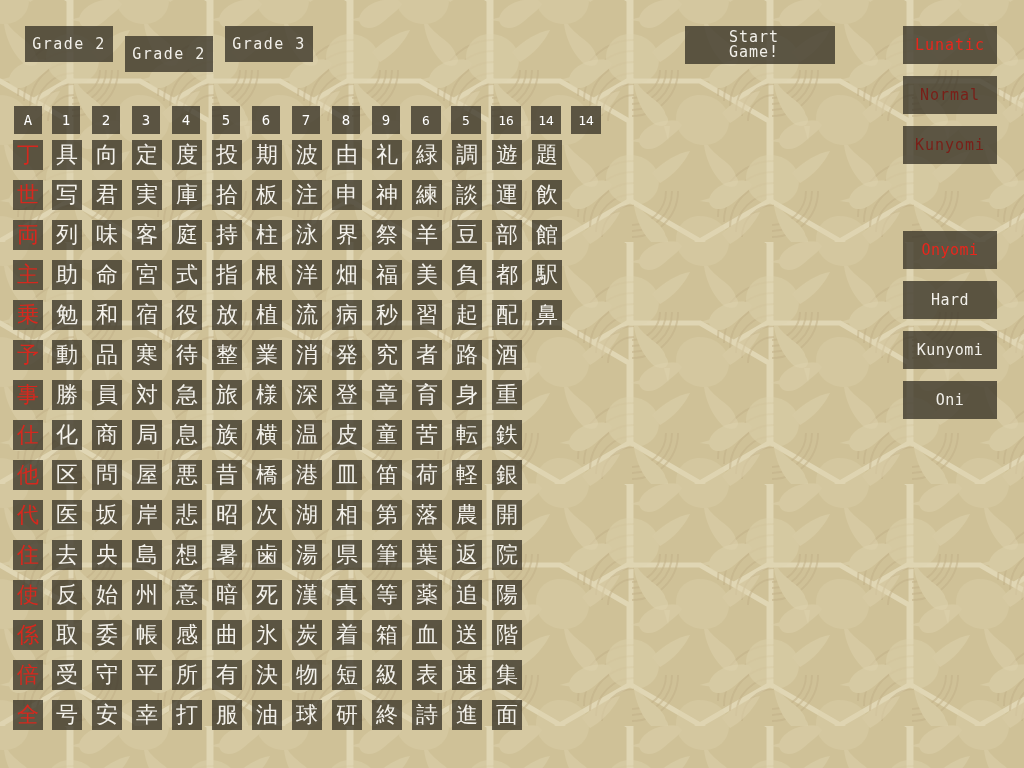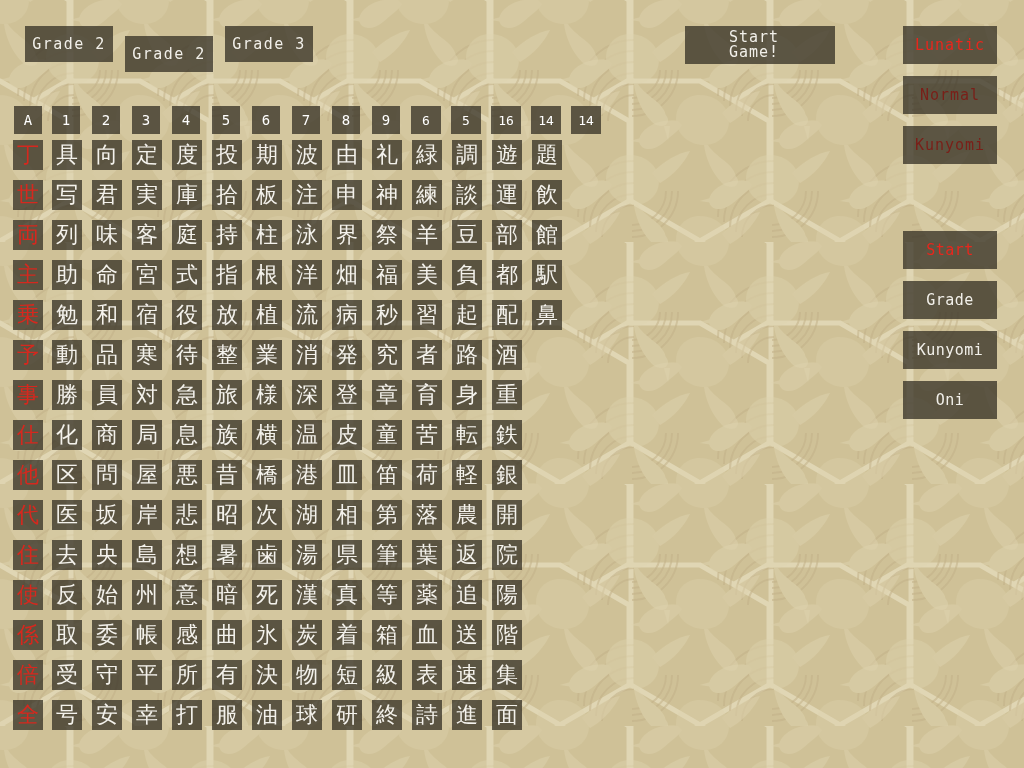--- a/index.html
+++ b/index.html
@@ -231,22 +231,22 @@
 <div class="tile grade-btn g1">Grade 2</div>
 <div class="tile grade-btn g2">Grade 2</div>
 <div class="tile grade-btn g3">Grade 3</div>
 
 <div class="tile" id="start-game-button">Start Game!</div>
 
 <div class="tile mode-btn m0 active">Lunatic</div>
 <div class="tile mode-btn m1">Normal</div>
 <div class="tile mode-btn m2">Kunyomi</div>
 
-<div class="tile diff-btn d0 active">Start</div>
-<div class="tile diff-btn d1">Grade</div>
+<div class="tile diff-btn d0 active">Onyomi</div>
+<div class="tile diff-btn d1">Hard</div>
 <div class="tile diff-btn d2">Kunyomi</div>
 <div class="tile diff-btn d3">Oni</div>
 
 <div id="kanji-grid">
     <div class="tile hdr" style="left: 14px; top: 106px;">A</div>
     <div class="tile hdr" style="left: 52px; top: 106px;">1</div>
     <div class="tile hdr" style="left: 92px; top: 106px;">2</div>
     <div class="tile hdr" style="left: 132px; top: 106px;">3</div>
     <div class="tile hdr" style="left: 172px; top: 106px;">4</div>
     <div class="tile hdr" style="left: 212px; top: 106px;">5</div>

